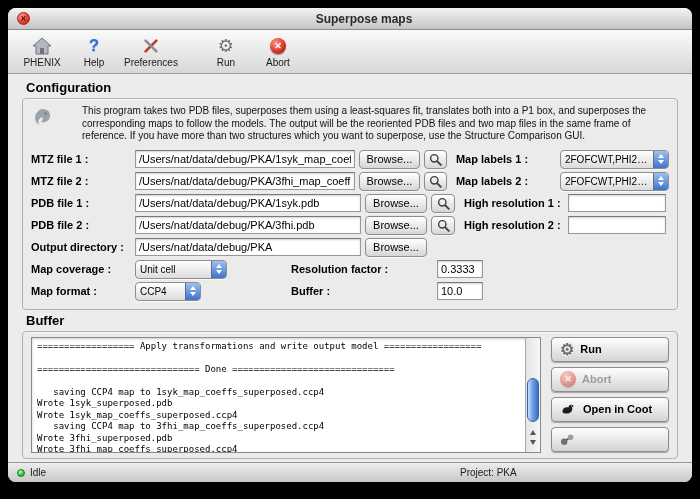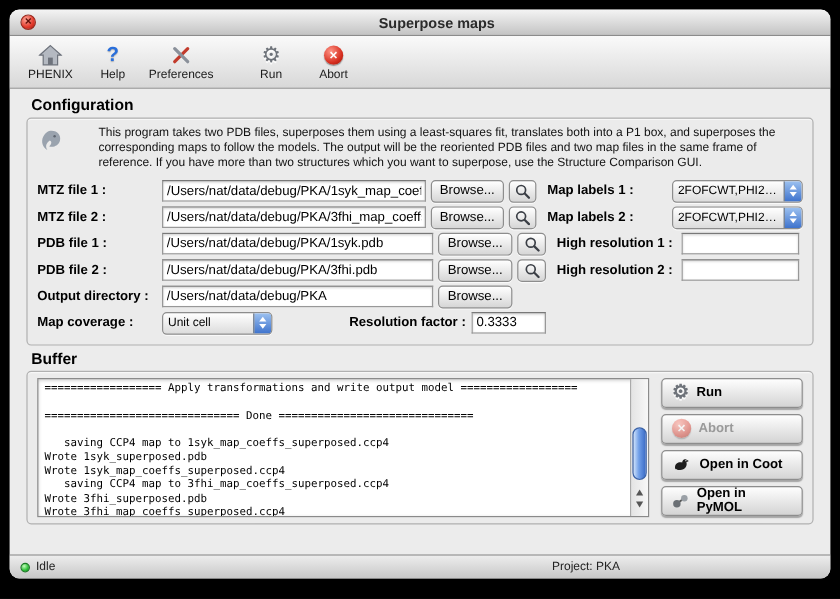--- a/index.html
+++ b/index.html
@@ -52,21 +52,21 @@
   .desc-icon { flex:0 0 22px; padding-top:2px; }
   .desc { font-size:10px; line-height:12.5px; color:#111; }
 
   .frow { display:flex; align-items:center; margin-bottom:3px; gap:4px; }
   .flabel { width:100px; font-size:11px; font-weight:bold; color:#000; flex-shrink:0; }
   .ftext { height:18px; border:1px solid #989898; border-top-color:#787878;
            background:#fff; font:11px "Liberation Sans", sans-serif; padding:0 3px;
            box-shadow:inset 0 1px 2px rgba(0,0,0,.18); }
   .ftext.path { width:226px; }
   .ftext.small { width:98px; }
-  .ftext.tiny  { width:62px; }
+  .ftext.tiny  { width:46px;margin-left:44px; }
   .btn { height:19px; font-size:11px; color:#000; border-radius:4px; cursor:default;
          background:linear-gradient(#ffffff,#d6d6d6); border:1px solid #8d8d8d;
          box-shadow:0 1px 0 rgba(255,255,255,.7); }
   .browse { width:62px; }
   .magbtn { width:24px; display:flex; align-items:center; justify-content:center; }
   .rlabel { width:100px; font-size:11px; font-weight:bold; color:#000;
             margin-left:5px; flex-shrink:0; }
 
   .popup { height:19px; border:1px solid #8d8d8d; border-radius:4px;
            background:linear-gradient(#ffffff,#dcdcdc); display:flex;
@@ -265,20 +265,34 @@
             <span class="popup-stepper">
                 <i class="tri-up"></i>
                 <i class="tri-dn"></i>
               </span>
           </div>
         </div>
         <label class="flabel2">Resolution factor :</label>
         <input class="ftext tiny" value="0.3333" style="">
       </div>
 
+      <div class="frow">
+        <label class="flabel">Map format :</label>
+        <div class="ctl-slot">
+          <div class="popup w-ccp4">
+            <span class="popup-text">CCP4</span>
+            <span class="popup-stepper">
+                <i class="tri-up"></i>
+                <i class="tri-dn"></i>
+              </span>
+          </div>
+        </div>
+        <label class="flabel2">Buffer :</label>
+        <input class="ftext tiny" value="10.0" style="">
+      </div>
 
     </div>
 
     <div class="section-title">Buffer</div>
     <div class="groupbox">
       <div class="results-body">
 
         <div class="console-wrap">
           <pre class="console">================== Apply transformations and write output model ==================
 
@@ -316,21 +330,20 @@
                 <circle cx="11.6" cy="2.9" r="0.5" fill="#fff"></circle>
               </svg>
             <span>Open in Coot</span>
           </div>
           <div class="rbtn">
             <svg width="15" height="13" viewBox="0 0 15 13">
                 <line x1="4.5" y1="8.5" x2="10" y2="4.5" stroke="#555" stroke-width="1.6"></line>
                 <circle cx="4.2" cy="8.8" r="3.2" fill="#6b7075"></circle>
                 <circle cx="10.6" cy="4.2" r="2.8" fill="#9aa0a6"></circle>
               </svg>
-            <span>Open in PyMOL</span>
           </div>
         </div>
 
       </div>
     </div>
   </div>
 
   <div class="statusbar">
     <span class="status-dot"></span>
     <span>Idle</span>

